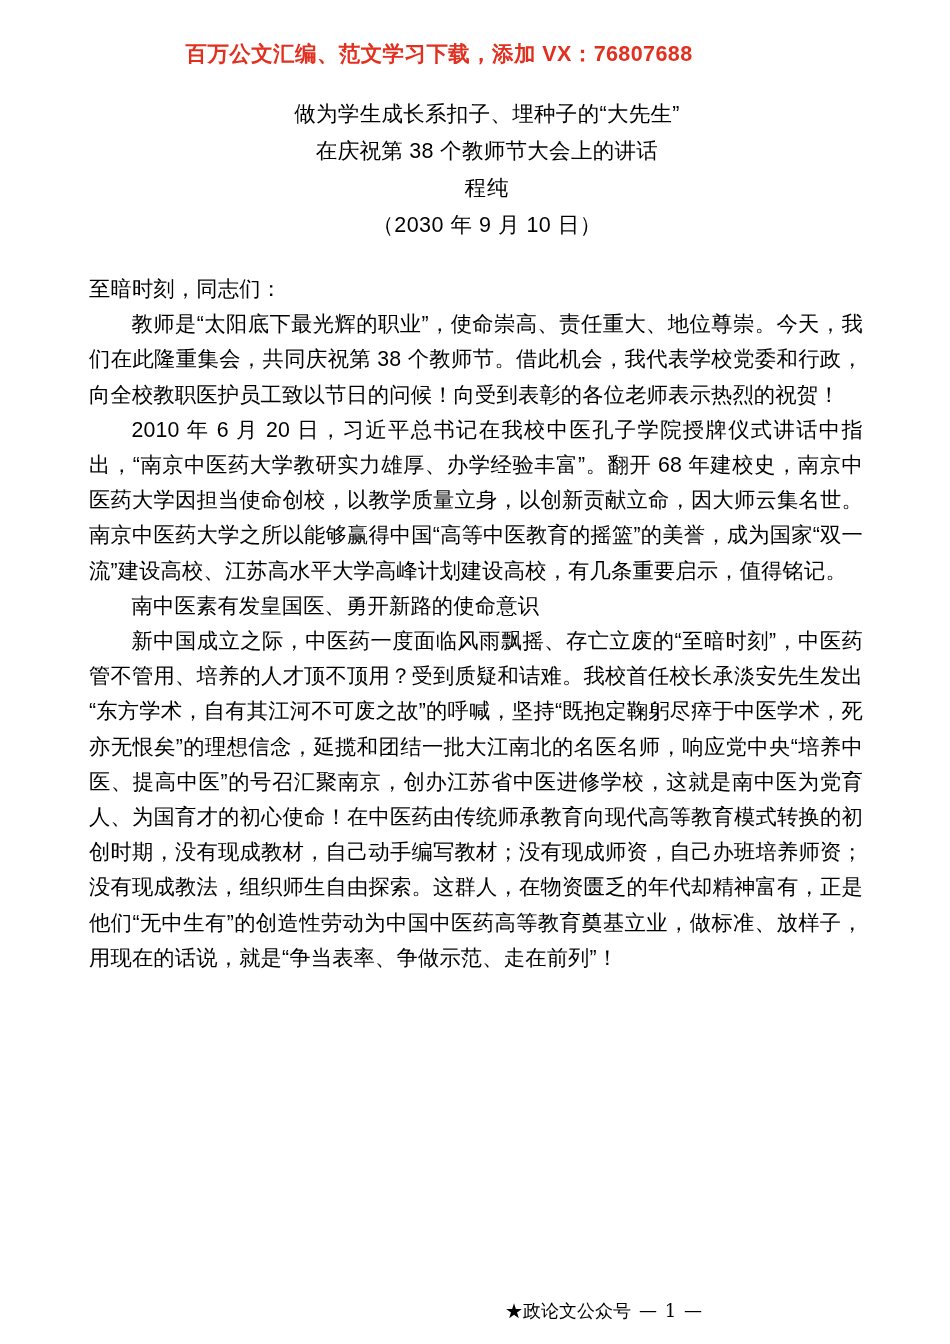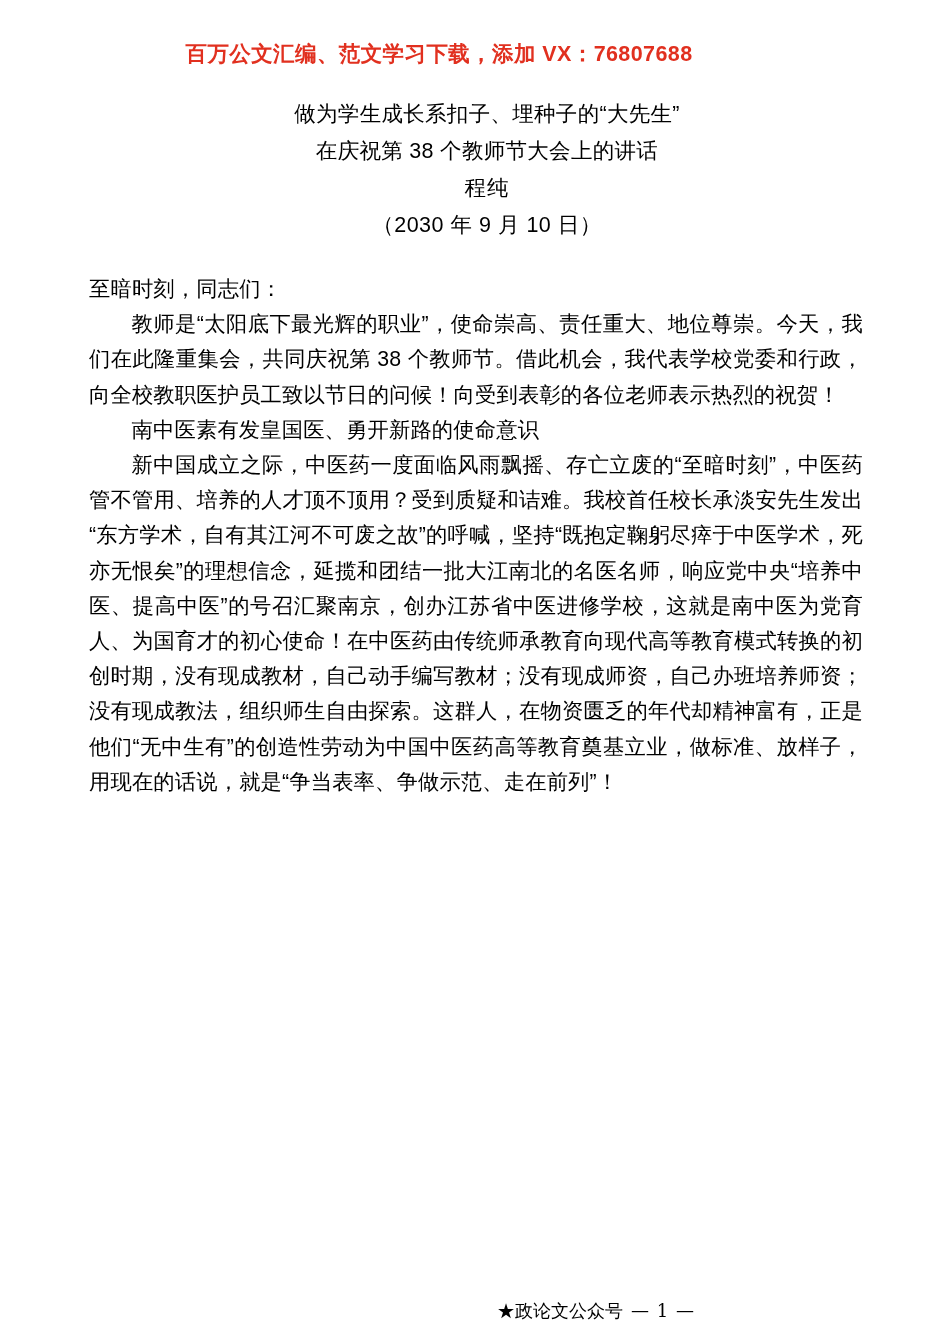--- a/index.html
+++ b/index.html
@@ -83,21 +83,21 @@
     word-break: break-all;
   }
   .para.indent {
     text-indent: 2em;
   }
 
   
   .footer {
     position: absolute;
     bottom: 22px;
-    left: 0;
+    left: 8px;
     width: 870px;
     text-align: center;
     padding-right: 8px;
     box-sizing: border-box;
   }
   .footer-inner {
     display: inline-block;
     font-family: "DejaVu Serif", "Liberation Serif", serif;
     font-size: 18px;
     line-height: 22px;
@@ -118,20 +118,21 @@
   <div class="title-block">
     <div class="title-line">做为学生成长系扣子、埋种子的“大先生”</div>
     <div class="title-line">在庆祝第 38 个教师节大会上的讲话</div>
     <div class="title-line author">程纯</div>
     <div class="title-line date">（2030 年 9 月 10 日）</div>
   </div>
 
   <div class="body-block">
     <p class="para">至暗时刻，同志们：</p>
     <p class="para indent">教师是“太阳底下最光辉的职业”，使命崇高、责任重大、地位尊崇。今天，我们在此隆重集会，共同庆祝第 38 个教师节。借此机会，我代表学校党委和行政，向全校教职医护员工致以节日的问候！向受到表彰的各位老师表示热烈的祝贺！</p>
+    <p class="para indent">2010 年 6 月 20 日，习近平总书记在我校中医孔子学院授牌仪式讲话中指出，“南京中医药大学教研实力雄厚、办学经验丰富”。翻开 68 年建校史，南京中医药大学因担当使命创校，以教学质量立身，以创新贡献立命，因大师云集名世。南京中医药大学之所以能够赢得中国“高等中医教育的摇篮”的美誉，成为国家“双一流”建设高校、江苏高水平大学高峰计划建设高校，有几条重要启示，值得铭记。</p>
     <p class="para indent">南中医素有发皇国医、勇开新路的使命意识</p>
     <p class="para indent">新中国成立之际，中医药一度面临风雨飘摇、存亡立废的“至暗时刻”，中医药管不管用、培养的人才顶不顶用？受到质疑和诘难。我校首任校长承淡安先生发出“东方学术，自有其江河不可废之故”的呼喊，坚持“既抱定鞠躬尽瘁于中医学术，死亦无恨矣”的理想信念，延揽和团结一批大江南北的名医名师，响应党中央“培养中医、提高中医”的号召汇聚南京，创办江苏省中医进修学校，这就是南中医为党育人、为国育才的初心使命！在中医药由传统师承教育向现代高等教育模式转换的初创时期，没有现成教材，自己动手编写教材；没有现成师资，自己办班培养师资；没有现成教法，组织师生自由探索。这群人，在物资匮乏的年代却精神富有，正是他们“无中生有”的创造性劳动为中国中医药高等教育奠基立业，做标准、放样子，用现在的话说，就是“争当表率、争做示范、走在前列”！</p>
   </div>
 
   <div class="footer">
     <span class="footer-inner">
       <span class="footer-mark">★政论文公众号</span><span class="footer-page">— 1 —</span>
     </span>
   </div>
 

